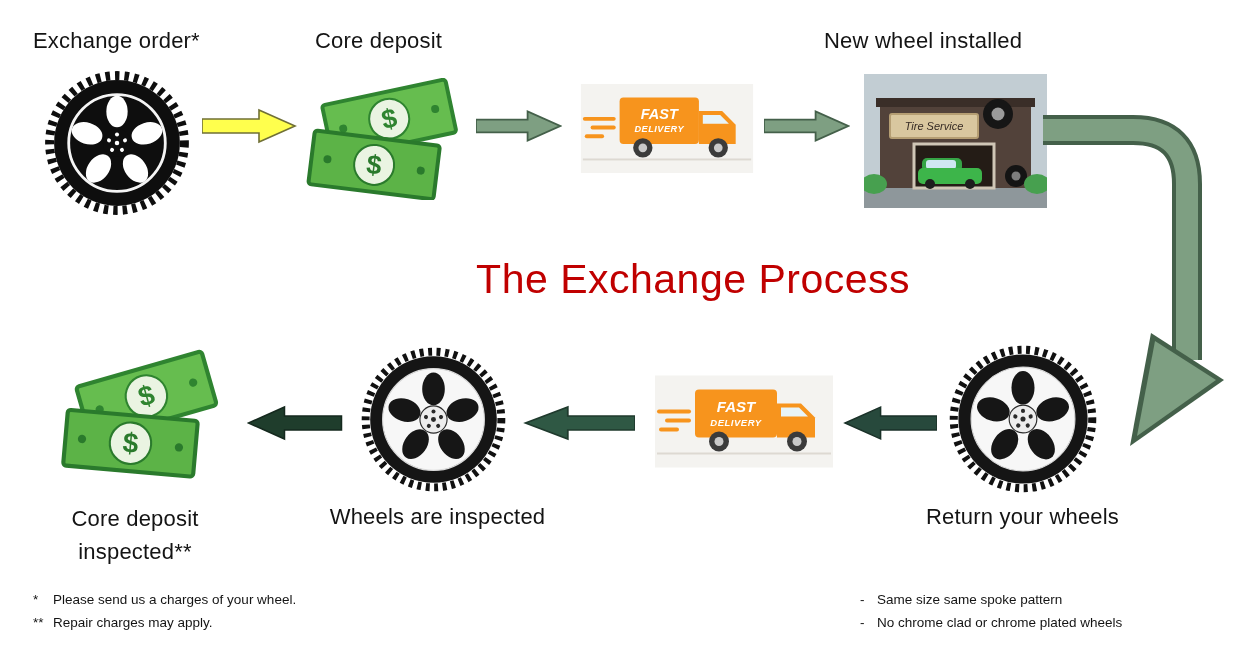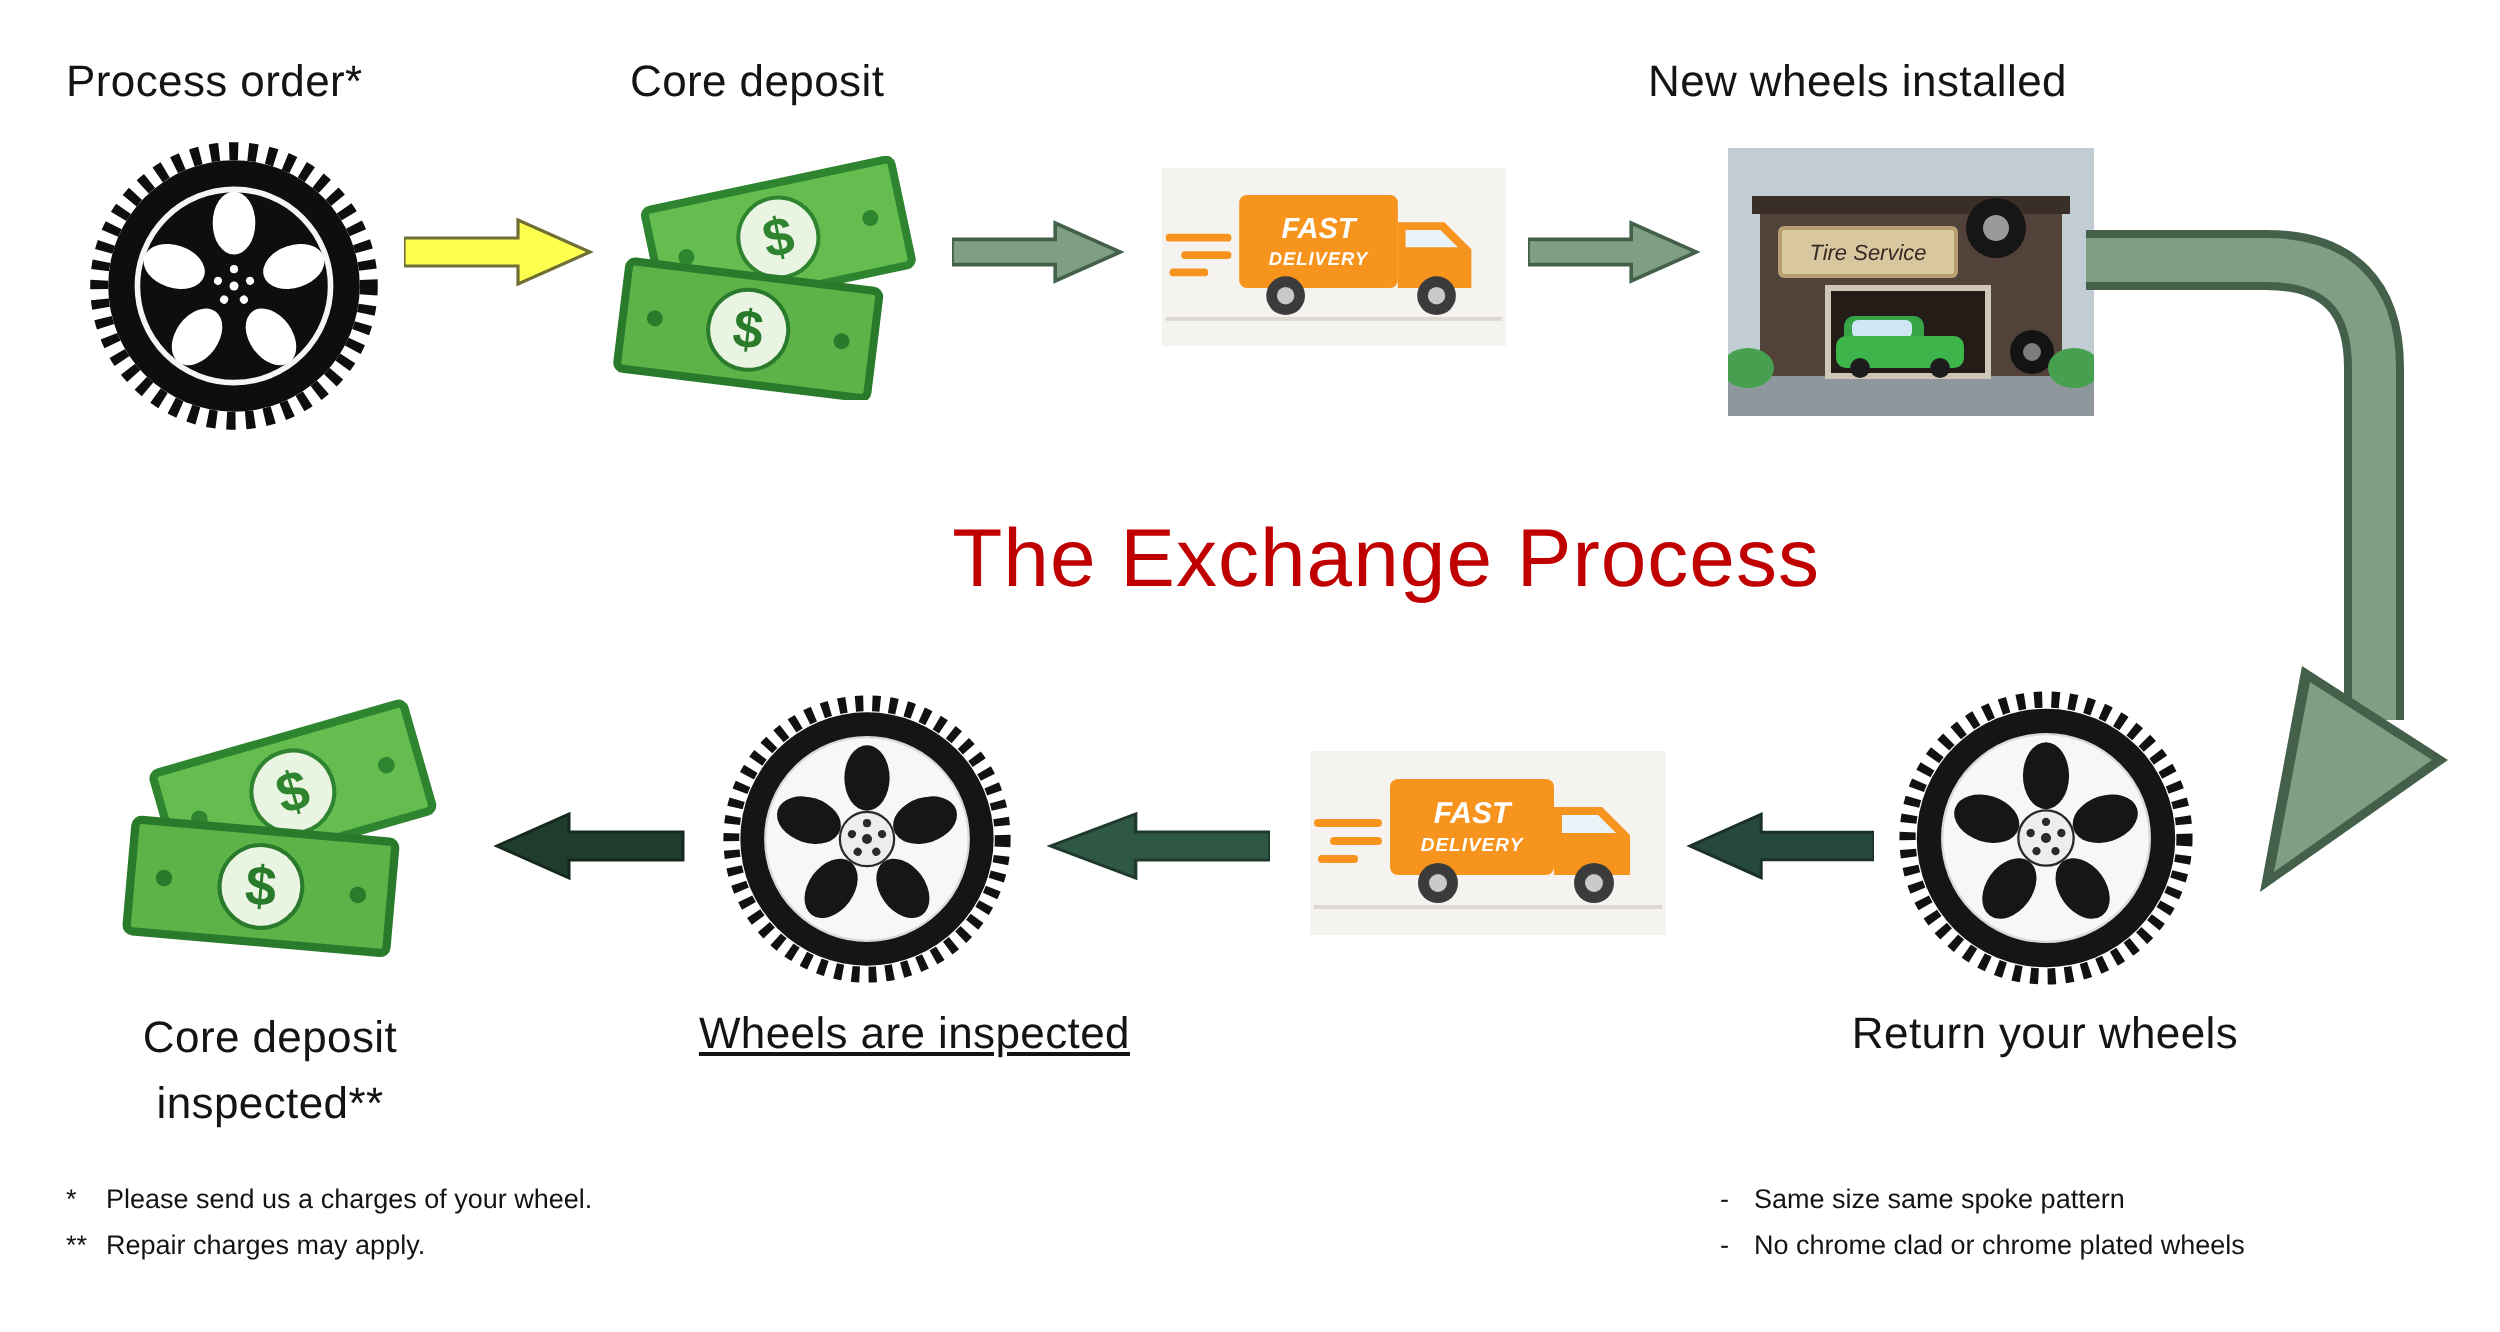--- a/index.html
+++ b/index.html
@@ -37,21 +37,21 @@
   .foot .marker{display:inline-block;min-width:20px;}
   .foot.right .marker{min-width:17px;}
   svg{display:block;}
   .icon-wrap{position:absolute;}
 </style>
 </head>
 <body>
 
 <div class="canvas">
 
-  <div class="label" style="left:33px;top:28px;">Process order*</div>
+  <div class="label" style="left:33px;top:28px;">Exchange order*</div>
 
   <div class="icon-wrap" style="left:44px;top:70px;width:146px;height:146px;">
     <svg width="146" height="146" viewBox="0 0 130 130">
       <circle cx="65" cy="65" r="60" fill="none" stroke="#0E0E0E" stroke-width="8" stroke-dasharray="4 4.5"></circle>
       <circle cx="65" cy="65" r="56" fill="#0E0E0E"></circle>
       <circle cx="65" cy="65" r="43" fill="#0E0E0E" stroke="#F5F5F5" stroke-width="2.5"></circle>
       <g fill="#FFFFFF">
         <ellipse cx="65" cy="37" rx="9.5" ry="14" transform="rotate(0 65 65)"></ellipse>
         <ellipse cx="65" cy="37" rx="9.5" ry="14" transform="rotate(72 65 65)"></ellipse>
         <ellipse cx="65" cy="37" rx="9.5" ry="14" transform="rotate(144 65 65)"></ellipse>
@@ -123,21 +123,21 @@
         <circle cx="142" cy="66" r="4.5" fill="#C9C9C9"></circle>
     </svg>
   </div>
 
   <div class="icon-wrap" style="left:764px;top:107px;width:86px;height:38px;">
     <svg width="86" height="38" viewBox="0 0 95 38">
       <polygon points="0,12 57,12 57,3 93,19 57,35 57,26 0,26" fill="#7E9F82" stroke="#44604A" stroke-width="2"></polygon>
     </svg>
   </div>
 
-  <div class="label" style="left:824px;top:28px;">New wheels installed</div>
+  <div class="label" style="left:824px;top:28px;">New wheel installed</div>
 
   <div class="icon-wrap" style="left:864px;top:74px;width:183px;height:102px;">
     <svg width="183" height="134" viewBox="0 0 183 134">
       <rect width="183" height="134" fill="#C2CDD3"></rect>
       <rect y="112" width="183" height="22" fill="#8E979B"></rect>
       <rect x="16" y="30" width="151" height="84" fill="#52423A"></rect>
       <rect x="12" y="24" width="159" height="9" fill="#3A2E28"></rect>
       <rect x="26" y="40" width="88" height="24" rx="2" fill="#D9C79F" stroke="#B59E73" stroke-width="2"></rect>
       <text x="70" y="56" font-size="11" font-style="italic" fill="#352A24" text-anchor="middle">Tire Service</text>
       <circle cx="134" cy="40" r="15" fill="#161616"></circle>
@@ -213,21 +213,21 @@
         <circle cx="65" cy="58" r="1.8" transform="rotate(0 65 65)"></circle>
         <circle cx="65" cy="58" r="1.8" transform="rotate(72 65 65)"></circle>
         <circle cx="65" cy="58" r="1.8" transform="rotate(144 65 65)"></circle>
         <circle cx="65" cy="58" r="1.8" transform="rotate(216 65 65)"></circle>
         <circle cx="65" cy="58" r="1.8" transform="rotate(288 65 65)"></circle>
         <circle cx="65" cy="65" r="2.2"></circle>
       </g>
     </svg>
   </div>
 
-  <div class="label" style="left:310px;top:504px;width:255px;text-align:right;text-decoration:underline;">Wheels are inspected</div>
+  <div class="label" style="left:310px;top:504px;width:255px;text-align:center;">Wheels are inspected</div>
 
   <div class="icon-wrap" style="left:523px;top:404px;width:112px;height:38px;">
     <svg width="112" height="38" viewBox="0 0 95 38" preserveAspectRatio="none">
       <polygon points="95,12 38,12 38,3 2,19 38,35 38,26 95,26" fill="#2F5844" stroke="#1F3A2D" stroke-width="1.5"></polygon>
     </svg>
   </div>
 
   <div class="icon-wrap" style="left:655px;top:373px;width:178px;height:97px;">
     <svg width="178" height="97" viewBox="0 0 178 92">
       <rect x="0" y="0" width="178" height="92" fill="#F4F3F0"></rect>

